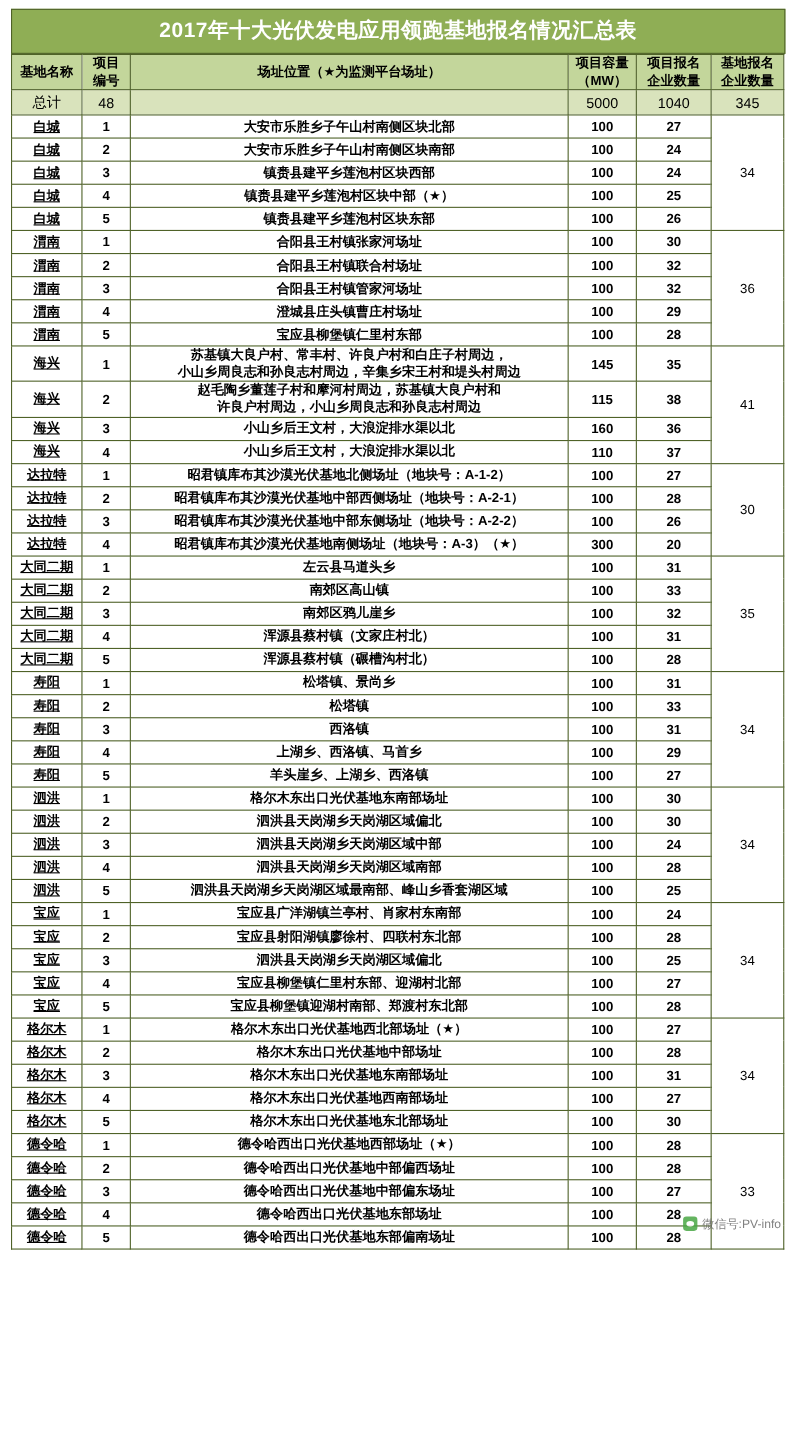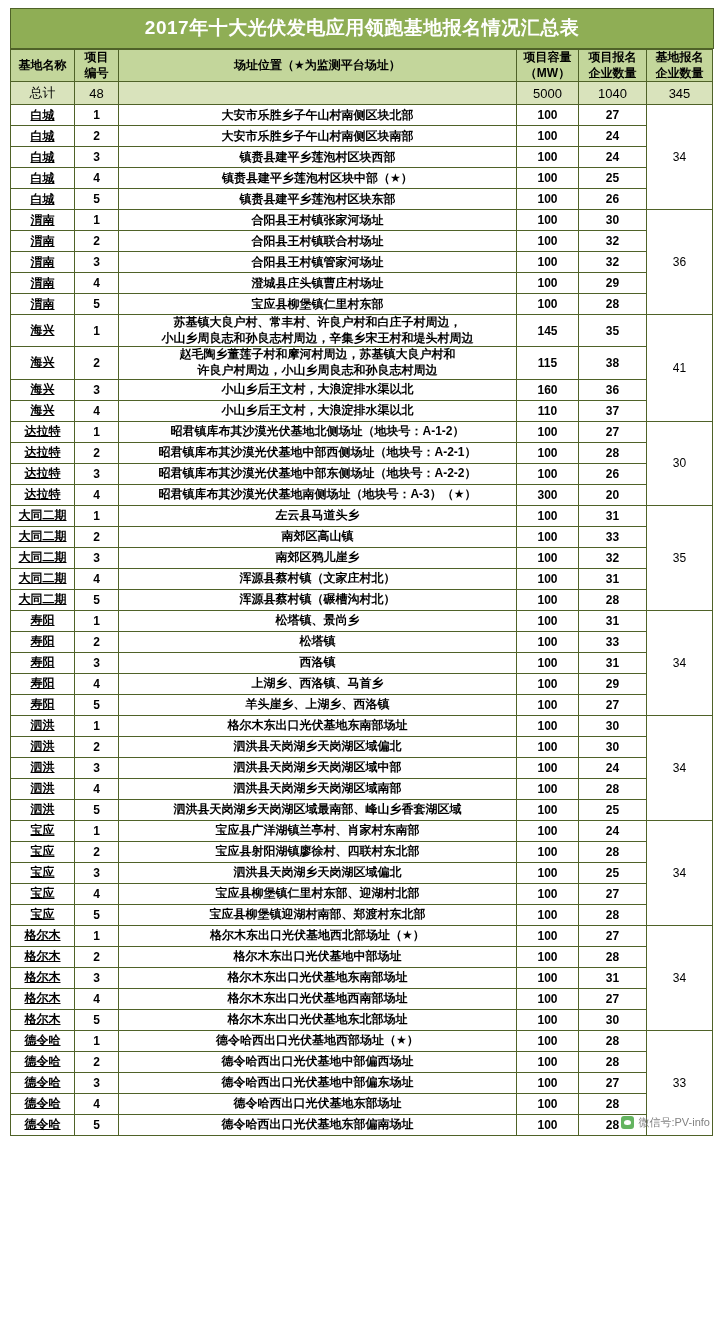--- a/index.html
+++ b/index.html
@@ -82,21 +82,21 @@
     font-weight: normal;
     font-size: 13px;
   }
   .two-line {
     display: block;
     line-height: 1.3;
   }
   .watermark {
     position: absolute;
     right: 14px;
-    bottom: 10px;
+    bottom: 20px;
     display: flex;
     align-items: center;
     gap: 4px;
     font-size: 11px;
     color: #6b6b6b;
     opacity: 0.85;
   }
   .wm-logo {
     width: 13px;
     height: 13px;

